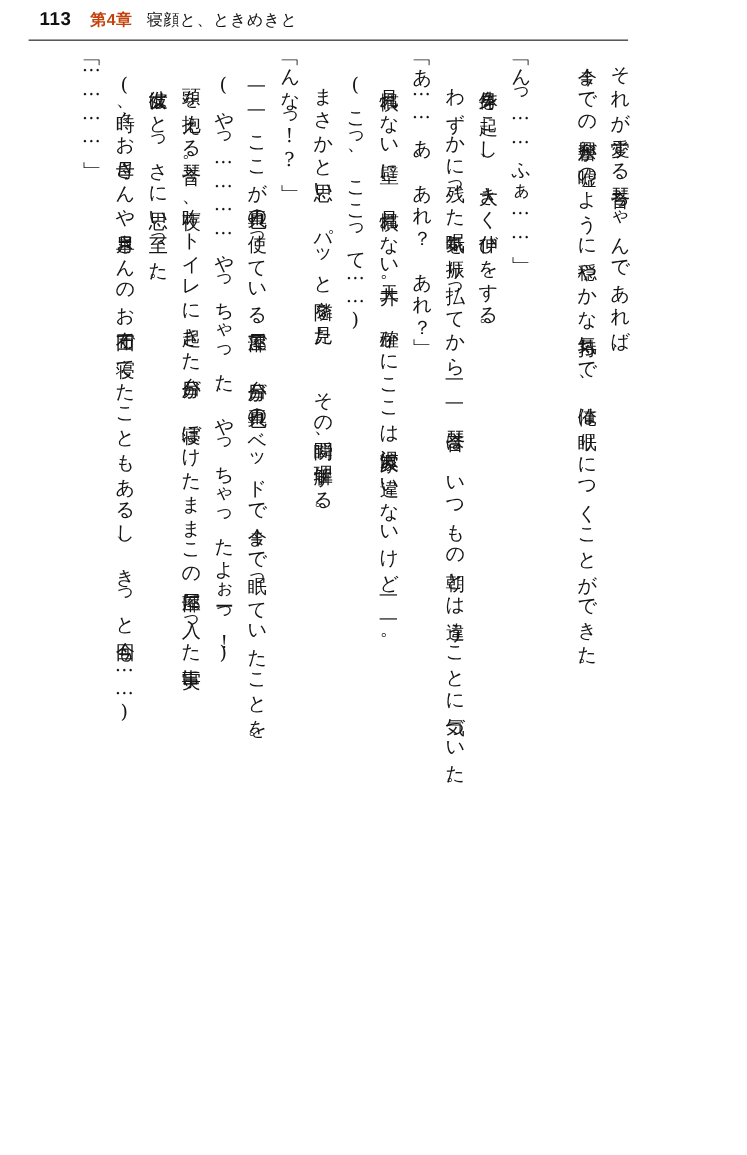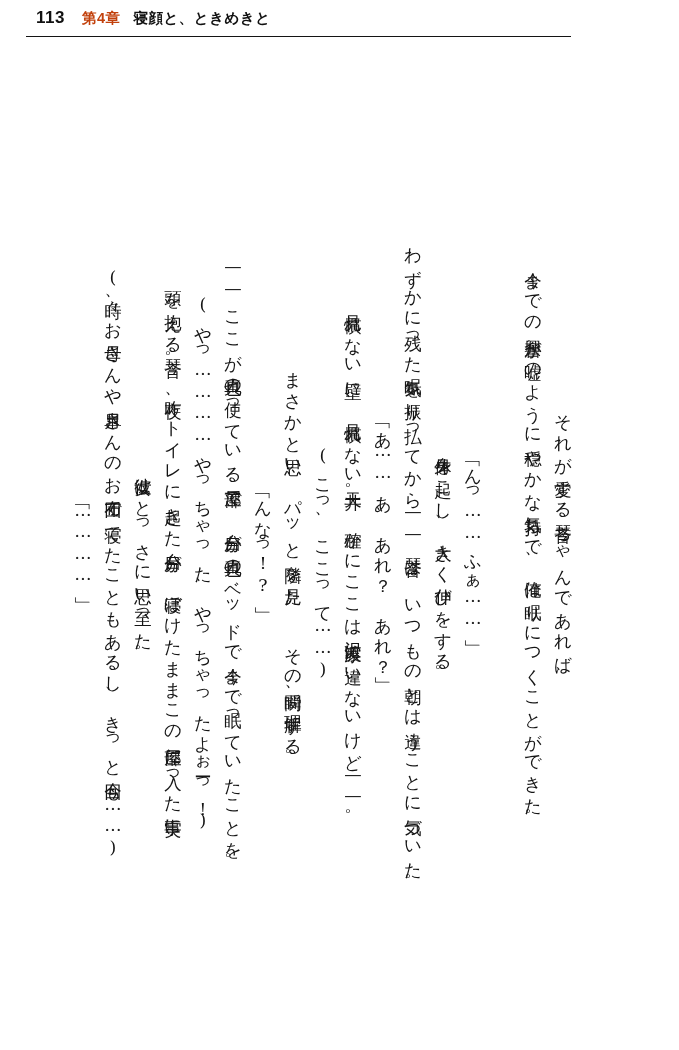--- a/index.html
+++ b/index.html
@@ -15,21 +15,20 @@
     overflow: hidden;
     position: relative;
   }
 
   .page {
     position: relative;
     width: 597px;
     height: 1050px;
     box-sizing: border-box;
     padding: 0;
-    text-align: center;
   }
 
   
   .header {
     position: absolute;
     top: 8px;
     left: 36px;
     right: 36px;
     height: 26px;
     display: flex;
@@ -44,21 +43,21 @@
   }
   .header .chapter {
     font-size: 14.5px;
     font-weight: bold;
     margin-left: 17px;
     color: #c2410c;
     letter-spacing: 0.5px;
   }
   .header .chapter-title {
     font-size: 14.5px;
-    font-weight: bold;
+    font-weight: normal;
     margin-left: 13px;
     color: #111;
     letter-spacing: 0.5px;
   }
 
   .rule {
     position: absolute;
     top: 36px;
     left: 26px;
     right: 26px;

